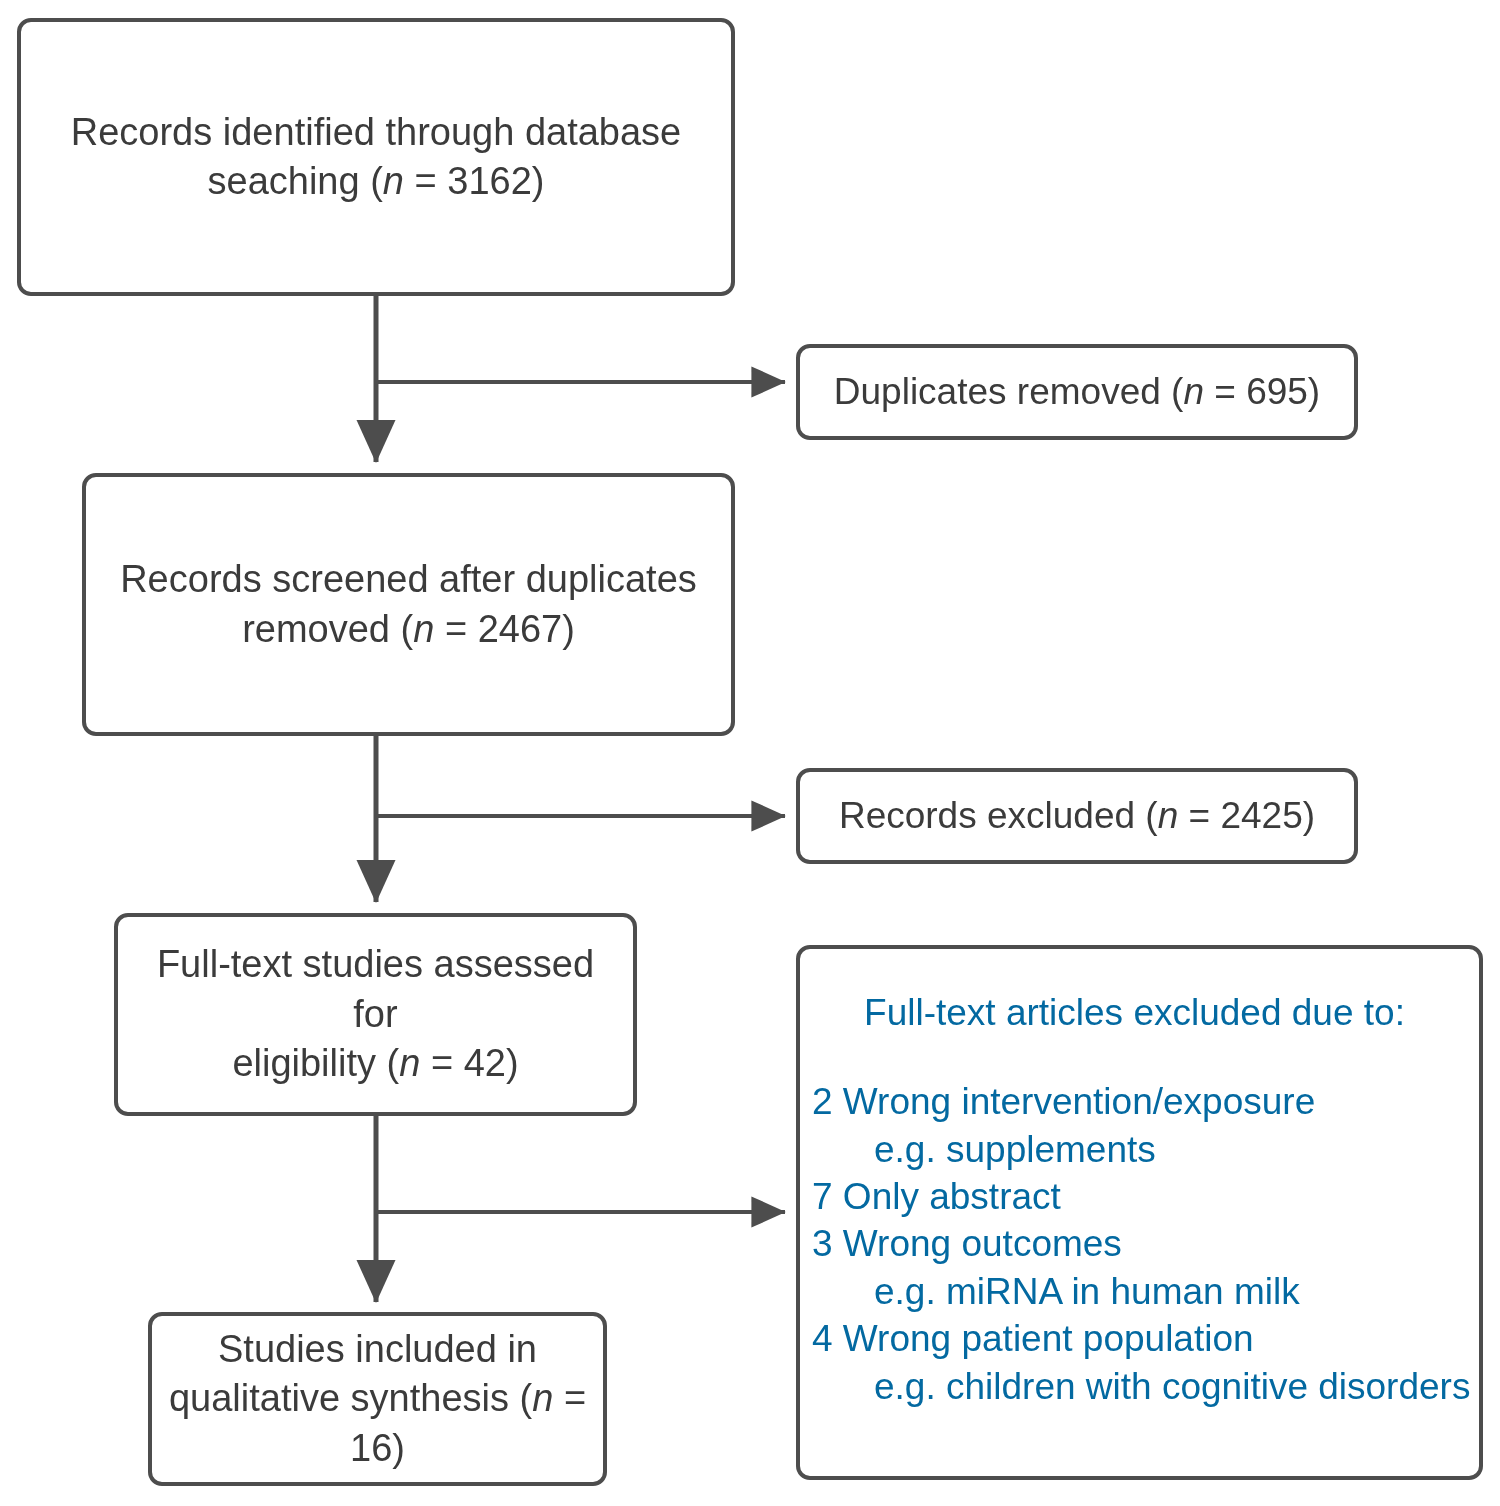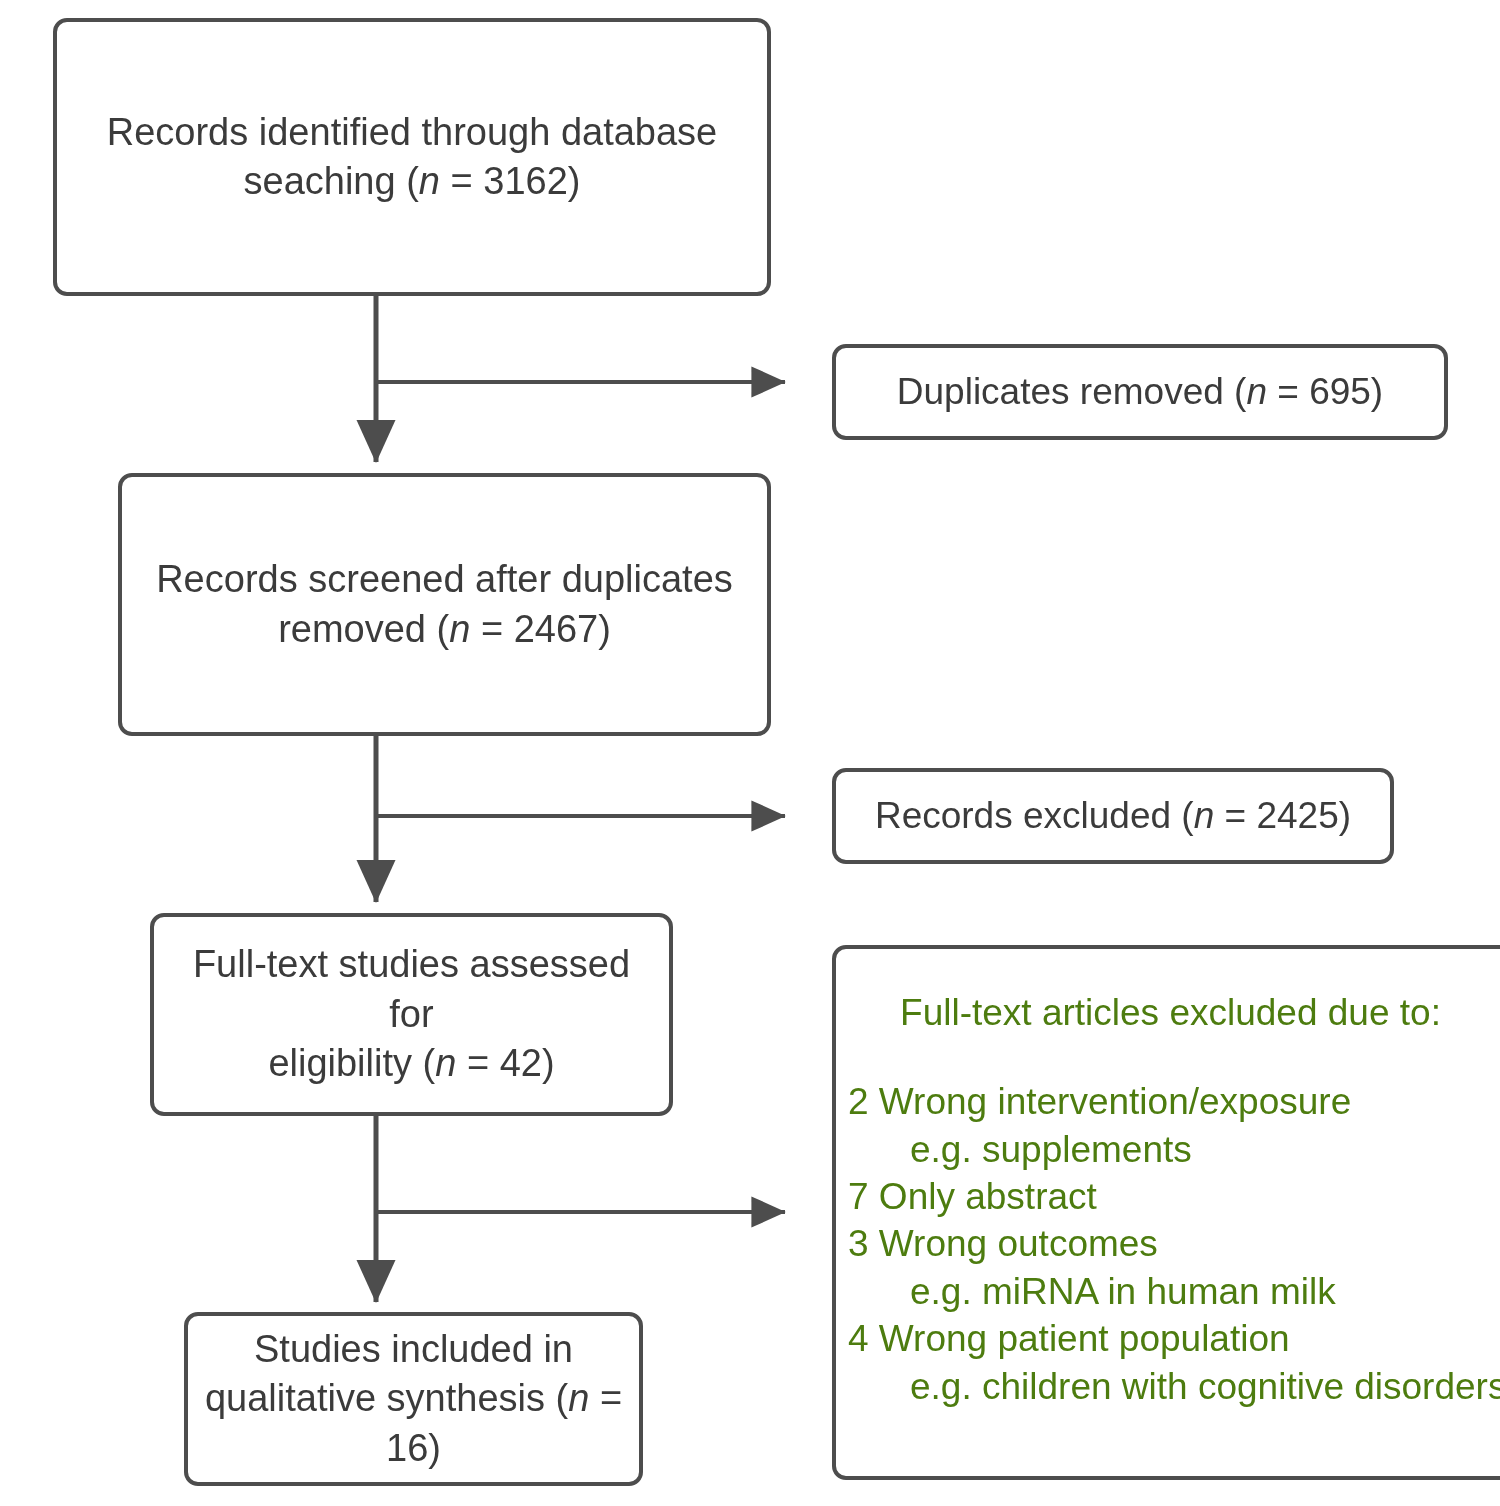--- a/index.html
+++ b/index.html
@@ -33,55 +33,54 @@
     border: 4px solid #4d4d4d;
     border-radius: 14px;
     display: flex;
     align-items: center;
     justify-content: center;
     color: #3b3b3b;
     font-size: 38px;
     line-height: 1.30;
     text-align: center;
     padding: 8px 14px;
-    margin-left: 36px;
   }
   .node-text {
     display: block;
     width: 100%;
     white-space: pre-line;
   }
   .node em {
     font-style: italic;
   }
 
   
   #box-identified { left: 17px;  top: 18px;   width: 718px; height: 278px; }
   #box-screened   { left: 82px;  top: 473px;  width: 653px; height: 263px; }
   #box-fulltext   { left: 114px; top: 913px;  width: 523px; height: 203px; }
   #box-included   { left: 148px; top: 1312px; width: 459px; height: 174px; }
 
   
-  #box-duplicates { left: 796px; top: 344px;  width: 616px; height: 96px; font-size: 37px; }
+  #box-duplicates { left: 796px; top: 344px;  width: 562px; height: 96px; font-size: 37px; }
   #box-excluded   { left: 796px; top: 768px;  width: 562px; height: 96px; font-size: 37px; }
 
   
   #box-reasons {
     left: 796px;
     top: 945px;
     width: 687px;
     height: 535px;
     display: block;
     padding: 0;
   }
   .reasons-inner {
     padding: 40px 6px 10px 12px;
     font-size: 37px;
     line-height: 1.28;
-    color: #4d7c0f;
+    color: #0369a1;
   }
   .reasons-title {
     text-align: center;
     margin-bottom: 42px;
     padding-right: 16px;
   }
   .reasons-list {
     text-align: left;
   }
   .reason-line {

